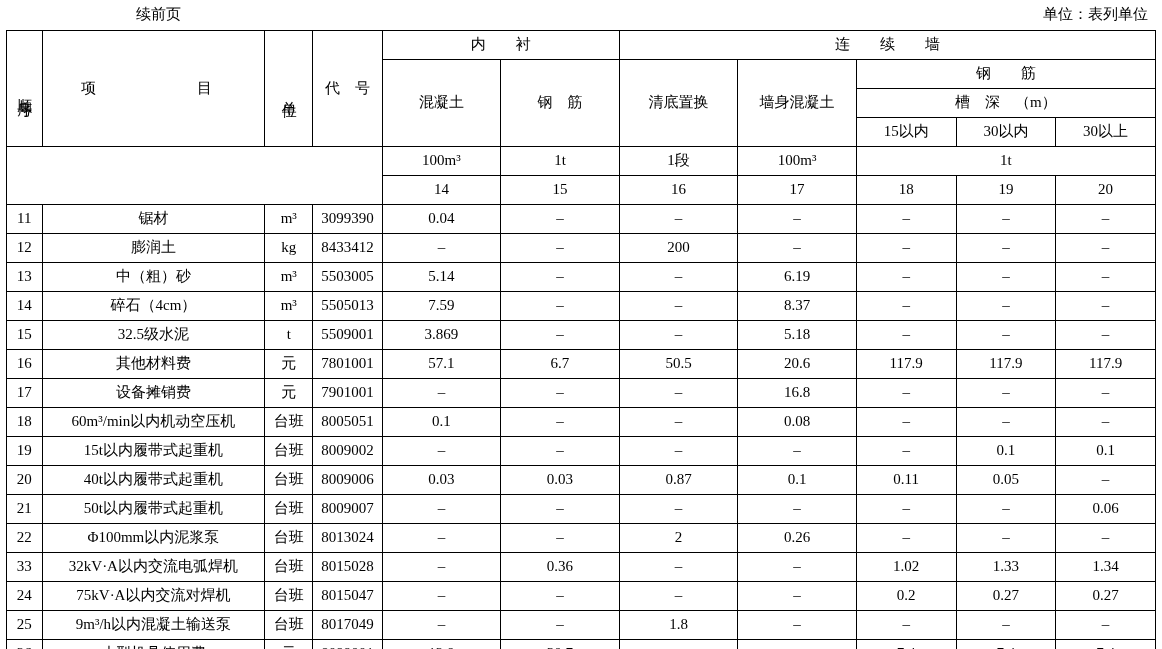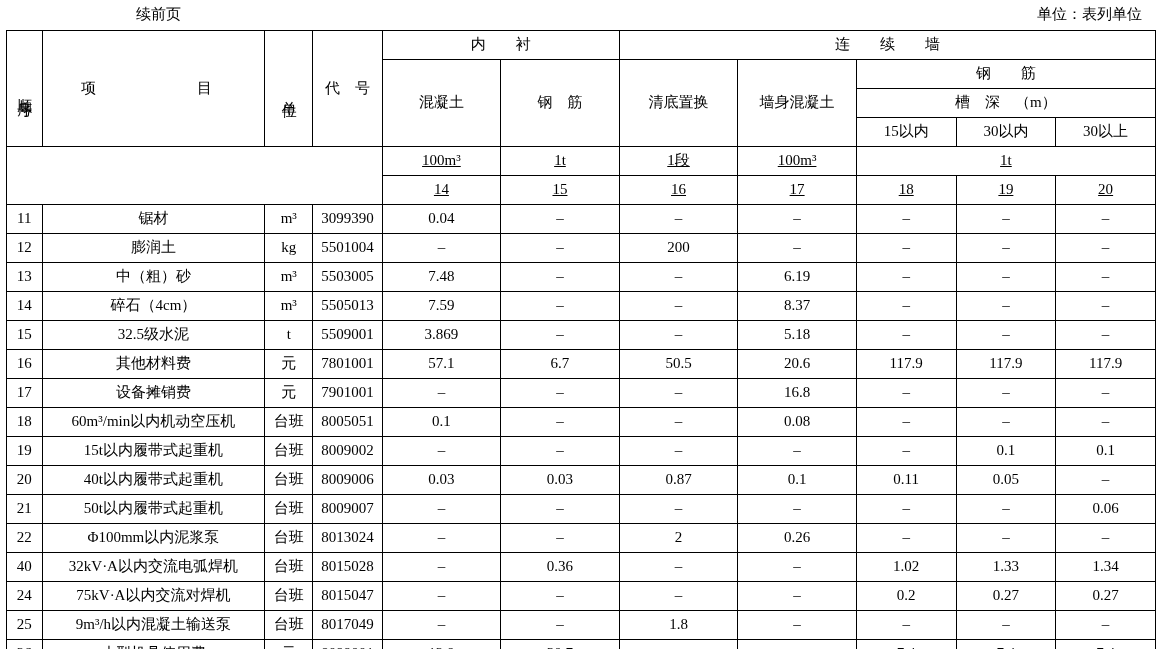--- a/index.html
+++ b/index.html
@@ -18,21 +18,21 @@
     position: relative;
     width: 1162px;
     height: 649px;
     box-sizing: border-box;
     padding: 0;
   }
   .topbar {
     display: flex;
     justify-content: space-between;
     align-items: baseline;
-    padding: 5px 12px 6px 6px;
+    padding: 5px 6px 6px 6px;
     font-size: 15px;
   }
   .topbar .cont {
     margin-left: 130px;
   }
   .topbar .unit {
     margin-right: 8px;
   }
   table.sheet {
     border-collapse: collapse;
@@ -73,21 +73,21 @@
     padding-left: 14px;
   }
   .vert {
     writing-mode: vertical-rl;
     text-orientation: upright;
     letter-spacing: 2px;
     line-height: 1;
     display: inline-block;
   }
   .hdr-row td { height: 26px; }
-  .num-row td { height: 25px; text-decoration: underline; }
+  .num-row td { height: 25px; }
   .small { font-size: 14px; }
   .body-row td { height: 27.6px; }
 </style>
 </head>
 <body>
 
 <div class="page">
 
   <div class="topbar">
     <div class="cont">续前页</div>
@@ -161,35 +161,35 @@
         <td>–</td>
         <td>–</td>
         <td>–</td>
         <td>–</td>
         <td>–</td>
       </tr>
       <tr class="body-row">
         <td>12</td>
         <td class="item-cell">膨润土</td>
         <td>kg</td>
-        <td>5501004</td>
+        <td>8433412</td>
         <td>–</td>
         <td>–</td>
         <td>200</td>
         <td>–</td>
         <td>–</td>
         <td>–</td>
         <td>–</td>
       </tr>
       <tr class="body-row">
         <td>13</td>
         <td class="item-cell">中（粗）砂</td>
         <td>m³</td>
         <td>5503005</td>
-        <td>7.48</td>
+        <td>5.14</td>
         <td>–</td>
         <td>–</td>
         <td>6.19</td>
         <td>–</td>
         <td>–</td>
         <td>–</td>
       </tr>
       <tr class="body-row">
         <td>14</td>
         <td class="item-cell">碎石（4cm）</td>
@@ -301,21 +301,21 @@
         <td>8013024</td>
         <td>–</td>
         <td>–</td>
         <td>2</td>
         <td>0.26</td>
         <td>–</td>
         <td>–</td>
         <td>–</td>
       </tr>
       <tr class="body-row">
-        <td>40</td>
+        <td>33</td>
         <td class="item-cell">32kV·A以内交流电弧焊机</td>
         <td>台班</td>
         <td>8015028</td>
         <td>–</td>
         <td>0.36</td>
         <td>–</td>
         <td>–</td>
         <td>1.02</td>
         <td>1.33</td>
         <td>1.34</td>

